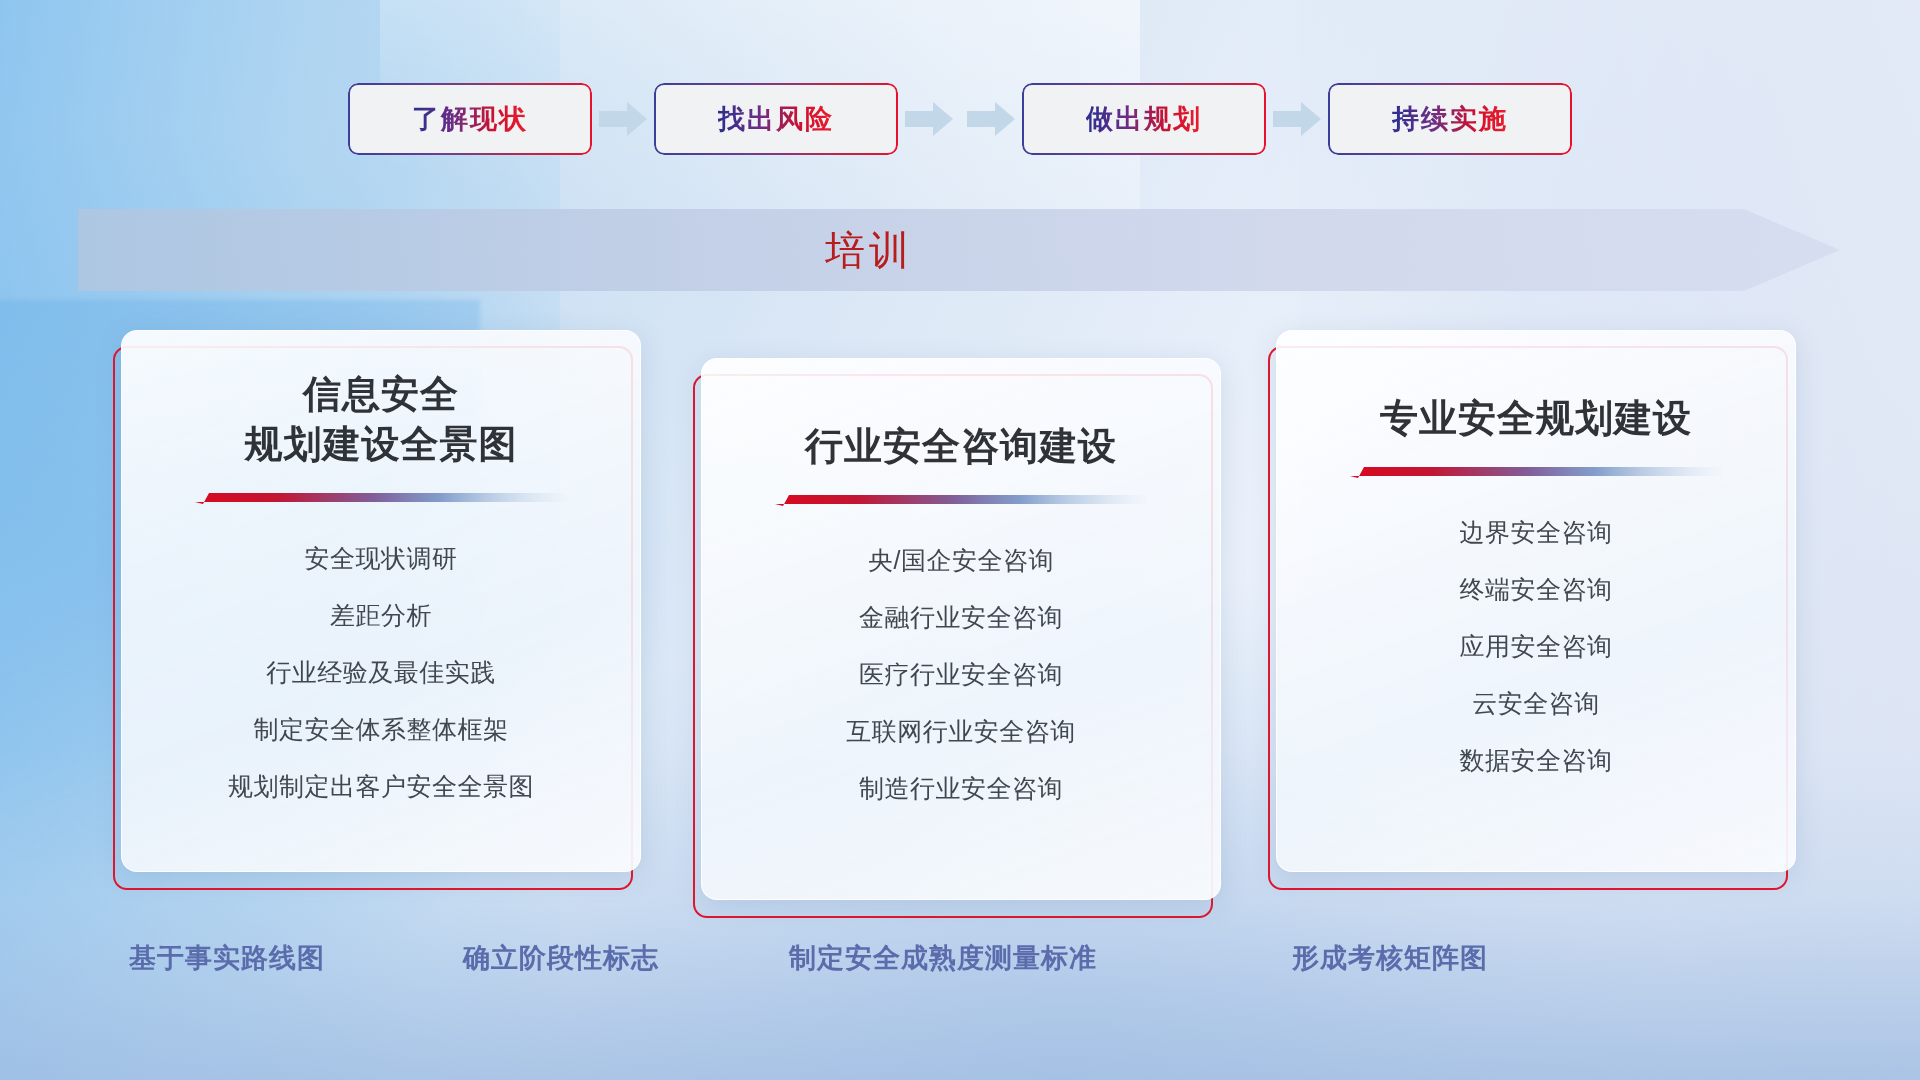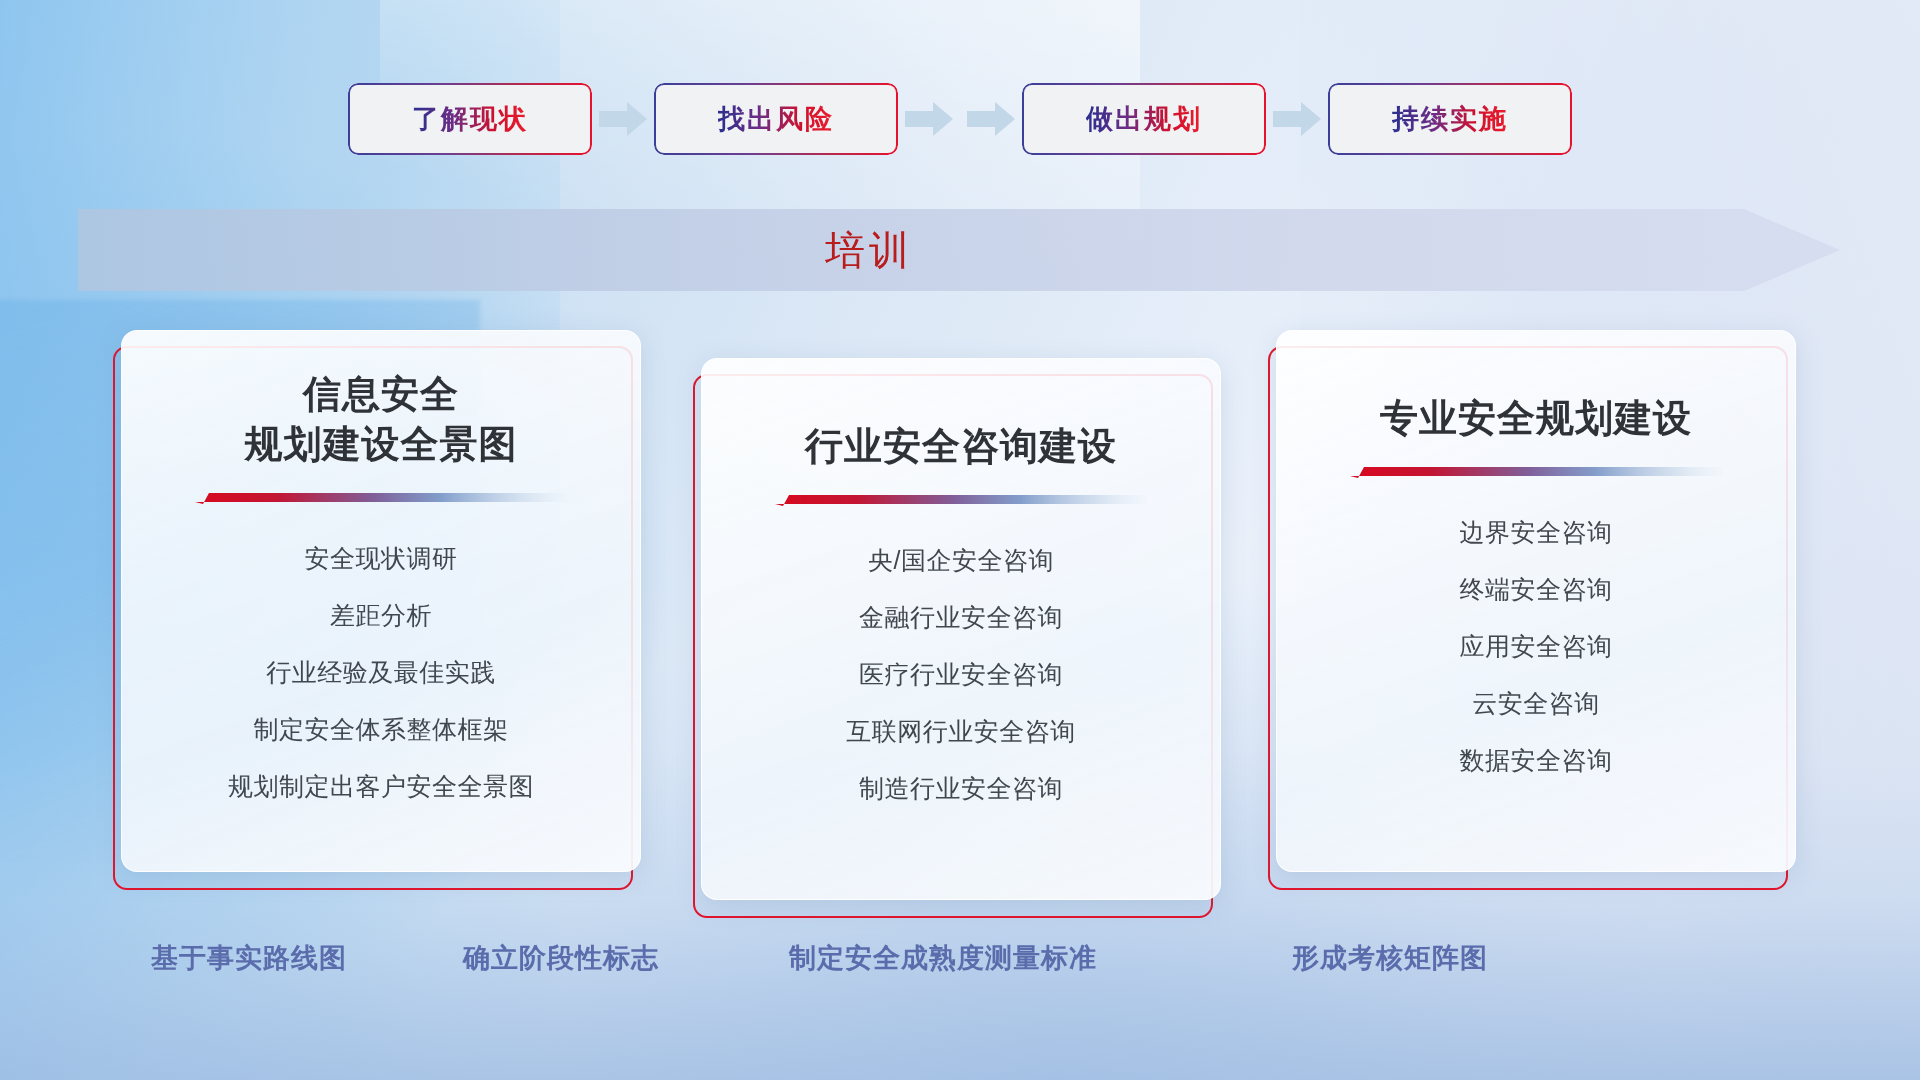--- a/index.html
+++ b/index.html
@@ -134,21 +134,21 @@
 
   
   .captions{
     position:absolute; left:0; top:940px; width:1920px; height:60px;
   }
   .caption{
     position:absolute; top:0;
     font-size:27px; font-weight:700; color:#5a6cab; letter-spacing:1px;
     white-space:nowrap;
   }
-  .cap0{ left:151px; }
+  .cap0{ left:129px; }
   .cap1{ left:463px; }
   .cap2{ left:789px; }
   .cap3{ left:1292px; }
 </style>
 </head>
 <body>
 
 <div class="bg-band-a"></div>
 <div class="bg-band-b"></div>
 <div class="bg-band-c"></div>

